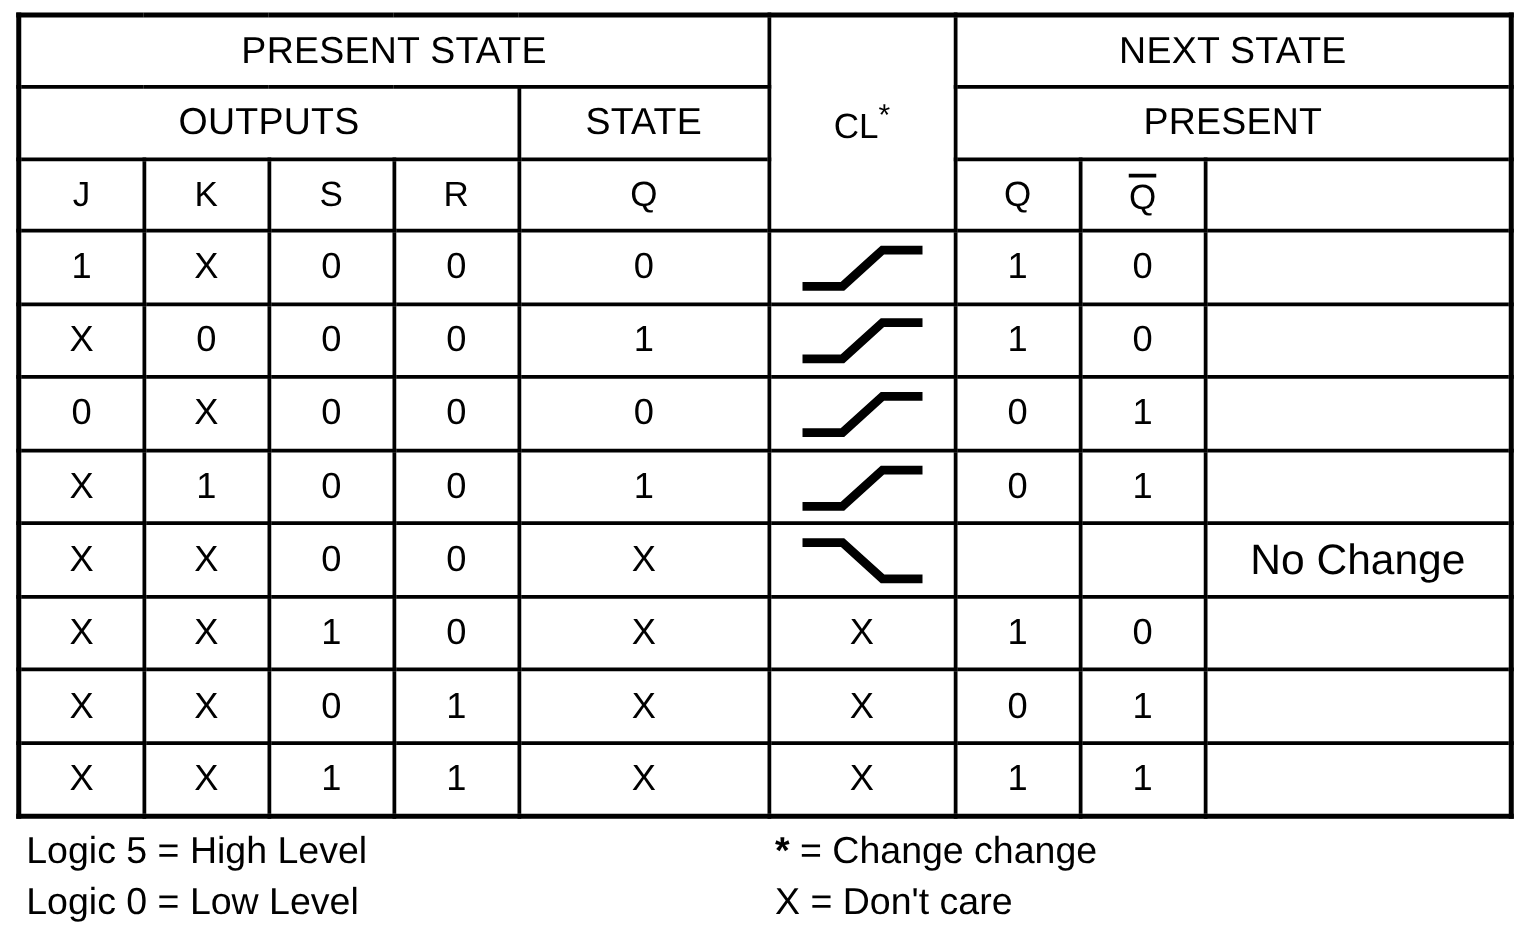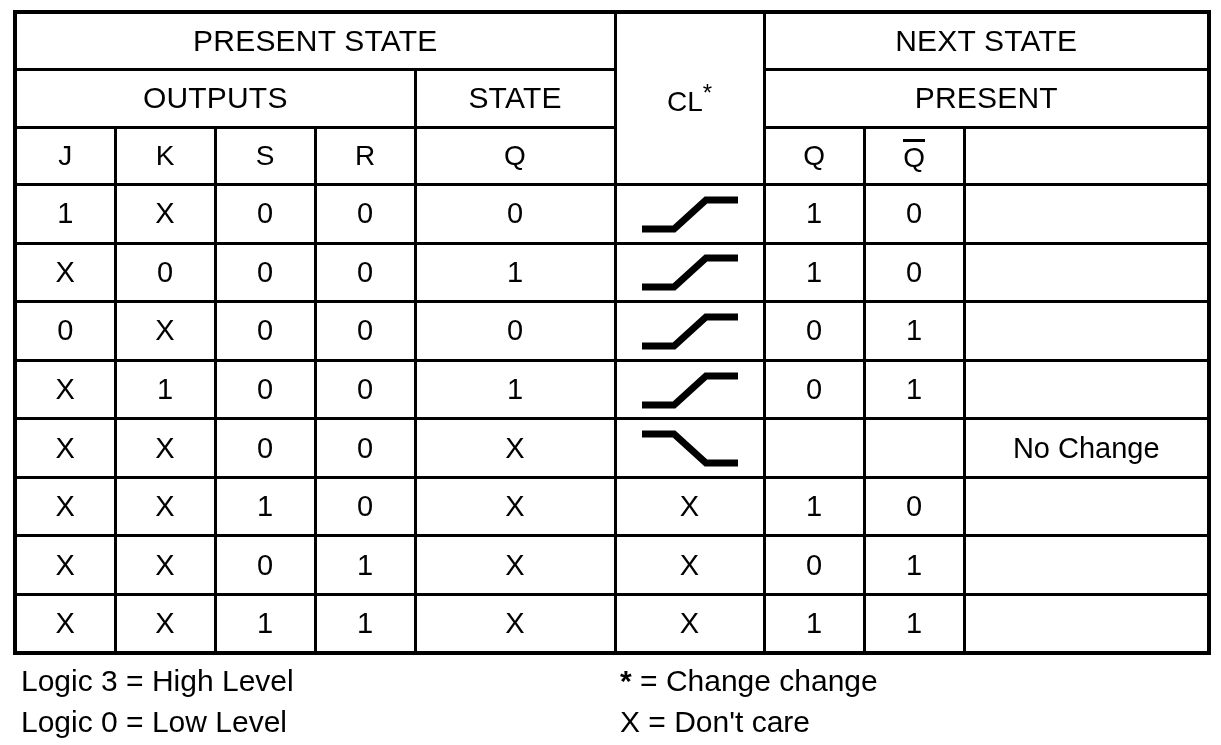--- a/index.html
+++ b/index.html
@@ -52,21 +52,21 @@
     font-weight: bold;
     font-size: 28px;
   }
 
   
   .val {
     font-size: 29px;
     font-weight: normal;
   }
   .note {
-    font-size: 29px;
+    font-size: 34px;
     font-weight: normal;
     text-align: left;
     padding-left: 18px;
   }
 
   
   .thick-left  { border-left-width: 5px; }
   .thick-right { border-right-width: 5px; }
   .thick-bottom{ border-bottom-width: 5px; }
 
@@ -260,21 +260,21 @@
         <td class="val">1</td>
         <td class="val">1</td>
         <td class="note"></td>
       </tr>
 
     </tbody>
   </table>
 
   <div id="legend">
     <div class="legend-col" id="legend-col-left">
-      <div class="legend-line">Logic 3 = High Level</div>
+      <div class="legend-line">Logic 5 = High Level</div>
       <div class="legend-line">Logic 0 = Low Level</div>
     </div>
     <div class="legend-col" id="legend-col-right">
       <div class="legend-line"><span class="legend-star">*</span><span> = Change change</span></div>
       <div class="legend-line">X = Don't care</div>
     </div>
   </div>
 
 </div>
 

